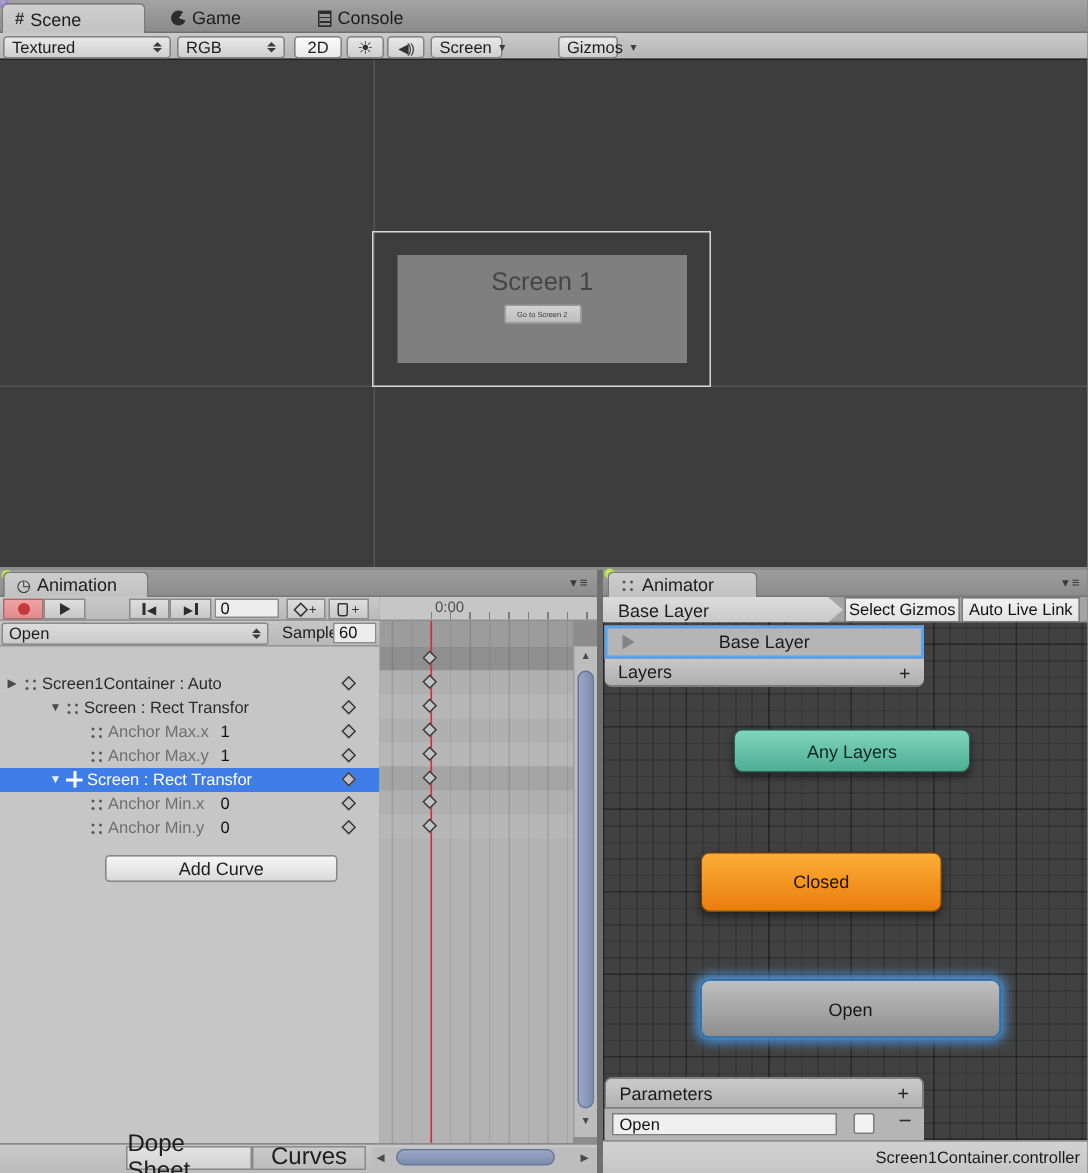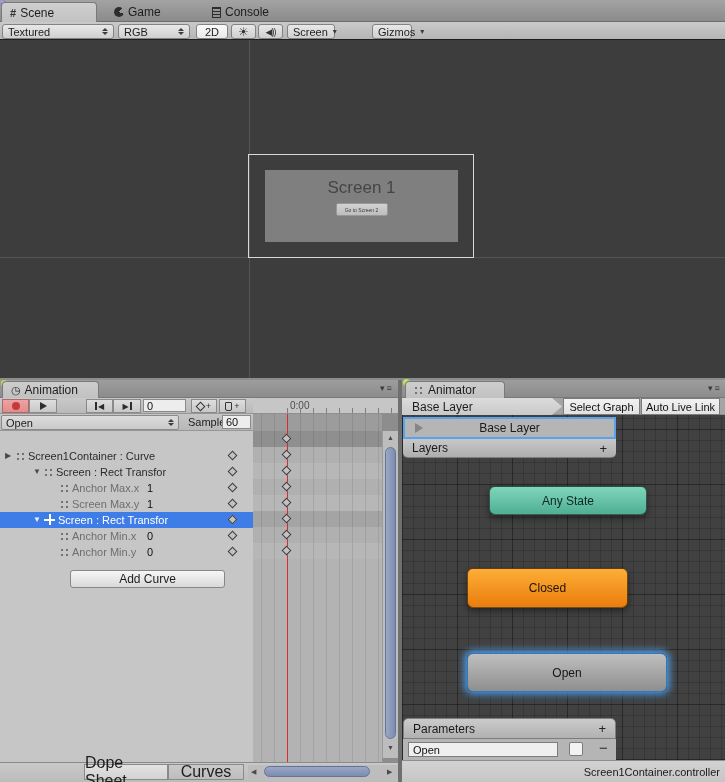--- a/index.html
+++ b/index.html
@@ -312,38 +312,38 @@
 
   <div class="abs ruler">
     <span class="ruler-label">0:00</span>
     <span class="ruler-ticks"></span>
   </div>
 
   <div class="abs anim-left">
     <div class="arow" style="top:17px;">
       <span class="fold" style="left:5px;">▶</span>
       <span class="icon-dots" style="position:absolute; left:16px; top:3px;"></span>
-      <span class="lbl0" style="position:absolute; left:28px;">Screen1Container : Curve</span>
+      <span class="lbl0" style="position:absolute; left:28px;">Screen1Container : Auto</span>
       <span class="kdiamond"></span>
     </div>
     <div class="arow" style="top:33px;">
       <span class="fold" style="left:33px;">▼</span>
       <span class="icon-dots" style="position:absolute; left:44px; top:3px;"></span>
       <span class="lbl0" style="position:absolute; left:56px;">Screen : Rect Transfor</span>
       <span class="kdiamond"></span>
     </div>
     <div class="arow" style="top:49px;">
       <span class="icon-dots" style="position:absolute; left:60px; top:3px;"></span>
       <span class="lbl-leaf" style="position:absolute; left:72px;">Anchor Max.x</span>
       <span class="val">1</span>
       <span class="kdiamond"></span>
     </div>
     <div class="arow" style="top:65px;">
       <span class="icon-dots" style="position:absolute; left:60px; top:3px;"></span>
-      <span class="lbl-leaf" style="position:absolute; left:72px;">Screen Max.y</span>
+      <span class="lbl-leaf" style="position:absolute; left:72px;">Anchor Max.y</span>
       <span class="val">1</span>
       <span class="kdiamond"></span>
     </div>
     <div class="arow sel" style="top:81px;">
       <span class="fold" style="left:33px;">▼</span>
       <span class="icon-move" style="position:absolute; left:44px; top:2px;"></span>
       <span class="lbl0" style="position:absolute; left:58px;">Screen : Rect Transfor</span>
       <span class="kdiamond"></span>
     </div>
     <div class="arow" style="top:97px;">
@@ -409,35 +409,35 @@
       <span>Animator</span>
     </div>
     <div class="panel-menu" style="left:306px;">
       <span>▾</span>
       <span>≡</span>
     </div>
   </div>
 
   <div class="abs anim2-crumbrow">
     <div class="crumb">Base Layer</div>
-    <div class="crumb-btn" style="left:161px; width:77px;">Select Graph</div>
+    <div class="crumb-btn" style="left:161px; width:77px;">Select Gizmos</div>
     <div class="crumb-btn" style="left:239px; width:79px;">Auto Live Link</div>
   </div>
 
   <div class="abs graph">
     <div class="layer-item">
       <span class="tri"></span>
       <span>Base Layer</span>
     </div>
     <div class="layers-bar">
       <span>Layers</span>
       <span class="bar-plus">+</span>
     </div>
 
-    <div class="node node-anystate">Any State</div>
+    <div class="node node-anystate">Any Layers</div>
     <div class="node node-closed">Closed</div>
     <div class="node node-open">Open</div>
 
     <div class="params-head">
       <span>Parameters</span>
       <span class="bar-plus">+</span>
     </div>
     <div class="params-row">
       <input class="param-field" value="Open" style="">
       <span class="param-check"></span>

